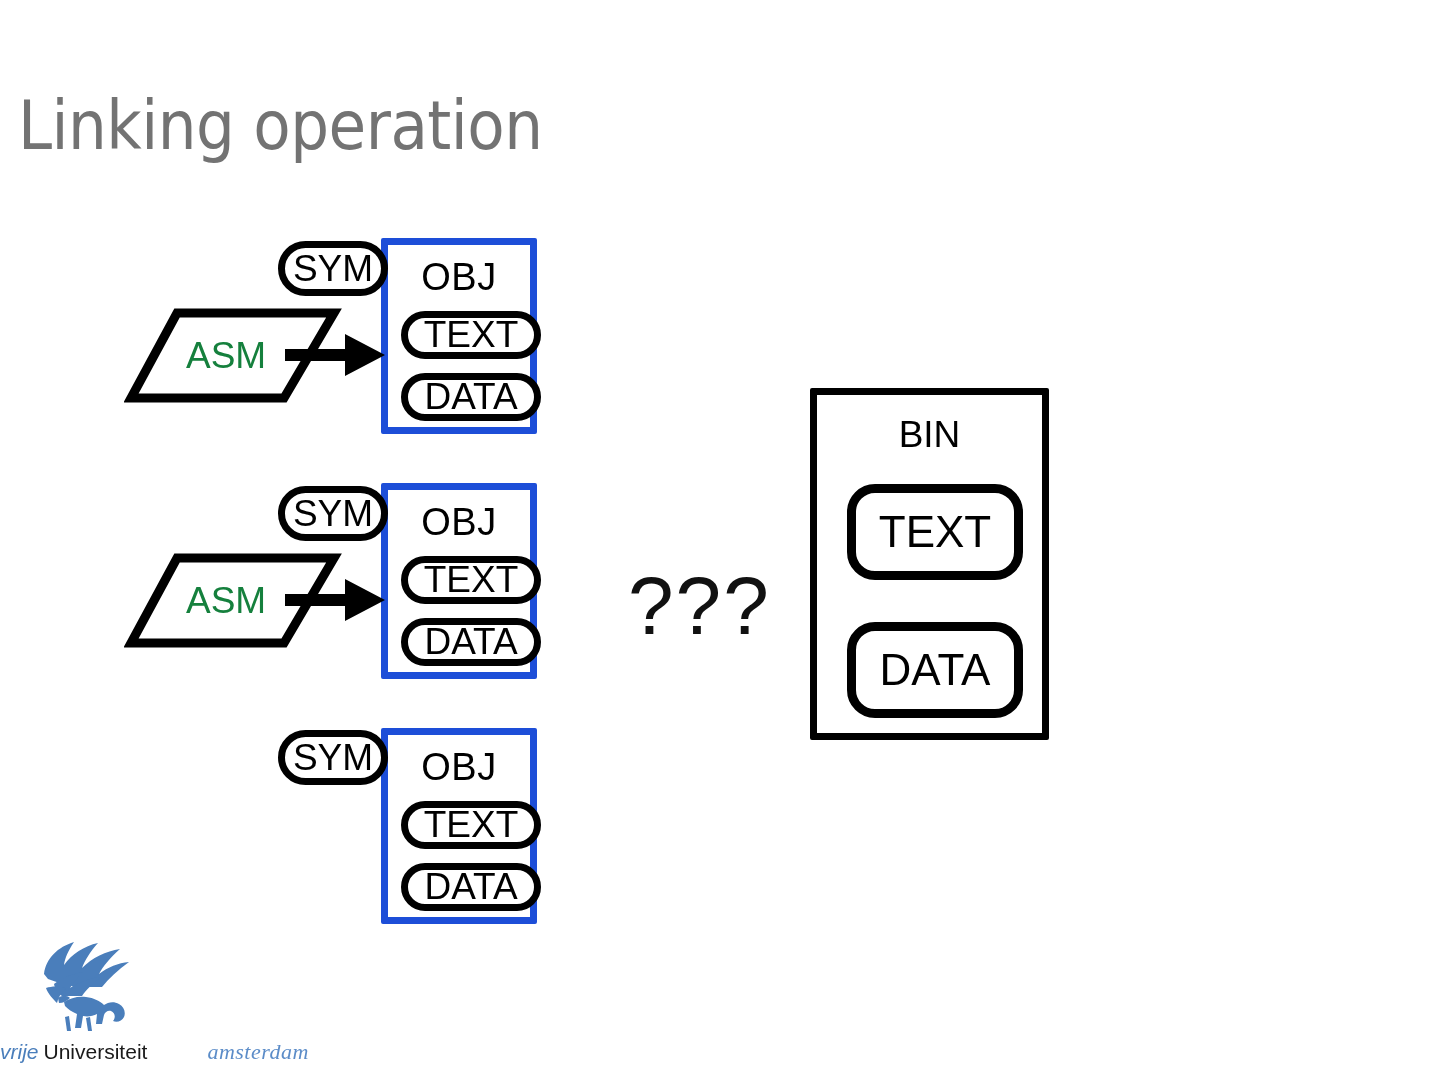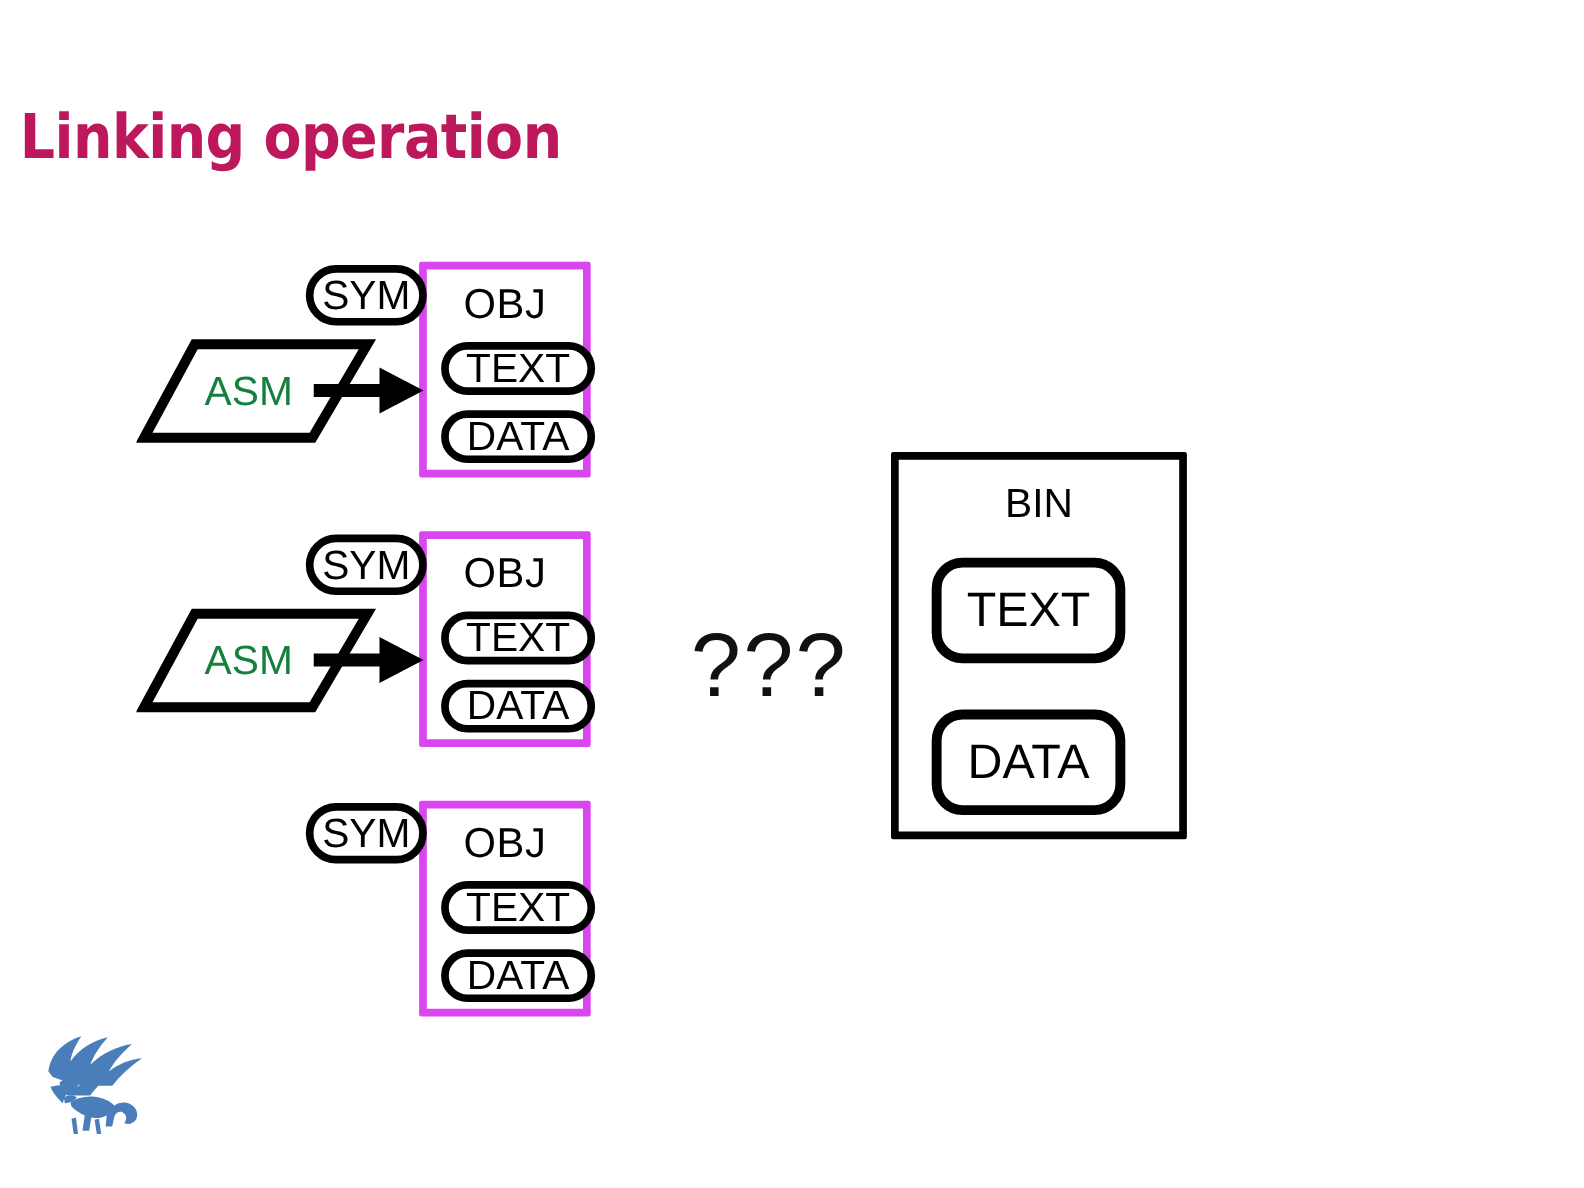--- a/index.html
+++ b/index.html
@@ -25,38 +25,38 @@
     background: #ffffff;
   }
 
   
   #slide-title {
     position: absolute;
     left: 18px;
     top: 78px;
     font-family: "DejaVu Sans Condensed", "Liberation Sans Narrow", "Liberation Sans", sans-serif;
     font-stretch: condensed;
-    font-size: 56px;
+    font-size: 68px;
     line-height: 96px;
     letter-spacing: -0.5px;
-    font-weight: 700;
-    color: #be185d;
+    font-weight: 400;
+    color: #737373;
     white-space: nowrap;
   }
 
   
   .obj-group {
     position: absolute;
   }
 
   
   .obj-box {
     position: absolute;
     box-sizing: border-box;
-    border: 7px solid #d946ef;
+    border: 7px solid #1d4ed8;
     background: #ffffff;
     border-radius: 2px;
   }
   .obj-label {
     position: absolute;
     width: 100%;
     text-align: center;
     font-size: 38px;
     line-height: 40px;
     letter-spacing: 0.5px;
@@ -276,21 +276,21 @@
       <div class="obj-label" style="left:0; top:12px;">OBJ</div>
       <div class="obj-pill" style="left:13px; top:66px; width:140px; height:48px;">TEXT</div>
       <div class="obj-pill" style="left:13px; top:128px; width:140px; height:48px;">DATA</div>
     </div>
 
     <div class="sym-pill" style="left:278px; top:730px; width:110px; height:55px;">SYM</div>
   </div>
 
   <div id="question-marks">???</div>
 
-  <div id="bin-box" style="left:810px; top:411px; width:269px; height:352px;">
+  <div id="bin-box" style="left:810px; top:388px; width:239px; height:352px;">
     <div id="bin-label" style="left:0; top:20px;">BIN</div>
     <div class="bin-pill" style="left:30px; top:89px; width:176px; height:96px;">TEXT</div>
     <div class="bin-pill" style="left:30px; top:227px; width:176px; height:96px;">DATA</div>
   </div>
 
 
   <div id="vu-logo">
     <div id="vu-mark">
       <svg width="110" height="96" viewBox="0 0 110 96">
         <g fill="#4A7EBB">
@@ -315,15 +315,18 @@
                    C57,78 52,79 47,78 L45,90 L39,90 L41,76
                    C36,74 32,71 29,68 Z"></path>
 
           <path d="M22,60 C26,57 31,57 34,60 C31,63 27,65 23,65 Z"></path>
 
           <path d="M33,78 L35,93 L31,93 L29,79 Z"></path>
           <path d="M54,79 L56,93 L52,93 L50,80 Z"></path>
         </g>
       </svg>
     </div>
+    <div id="vu-wordmark">
+      <span class="vu-blue-italic">vrije</span><span style="display:inline-block;width:5px;"></span><span class="vu-black">Universiteit</span><span style="display:inline-block;width:60px;"></span><span class="vu-amsterdam">amsterdam</span>
+    </div>
   </div>
 
 </div>
 
 </body></html>

